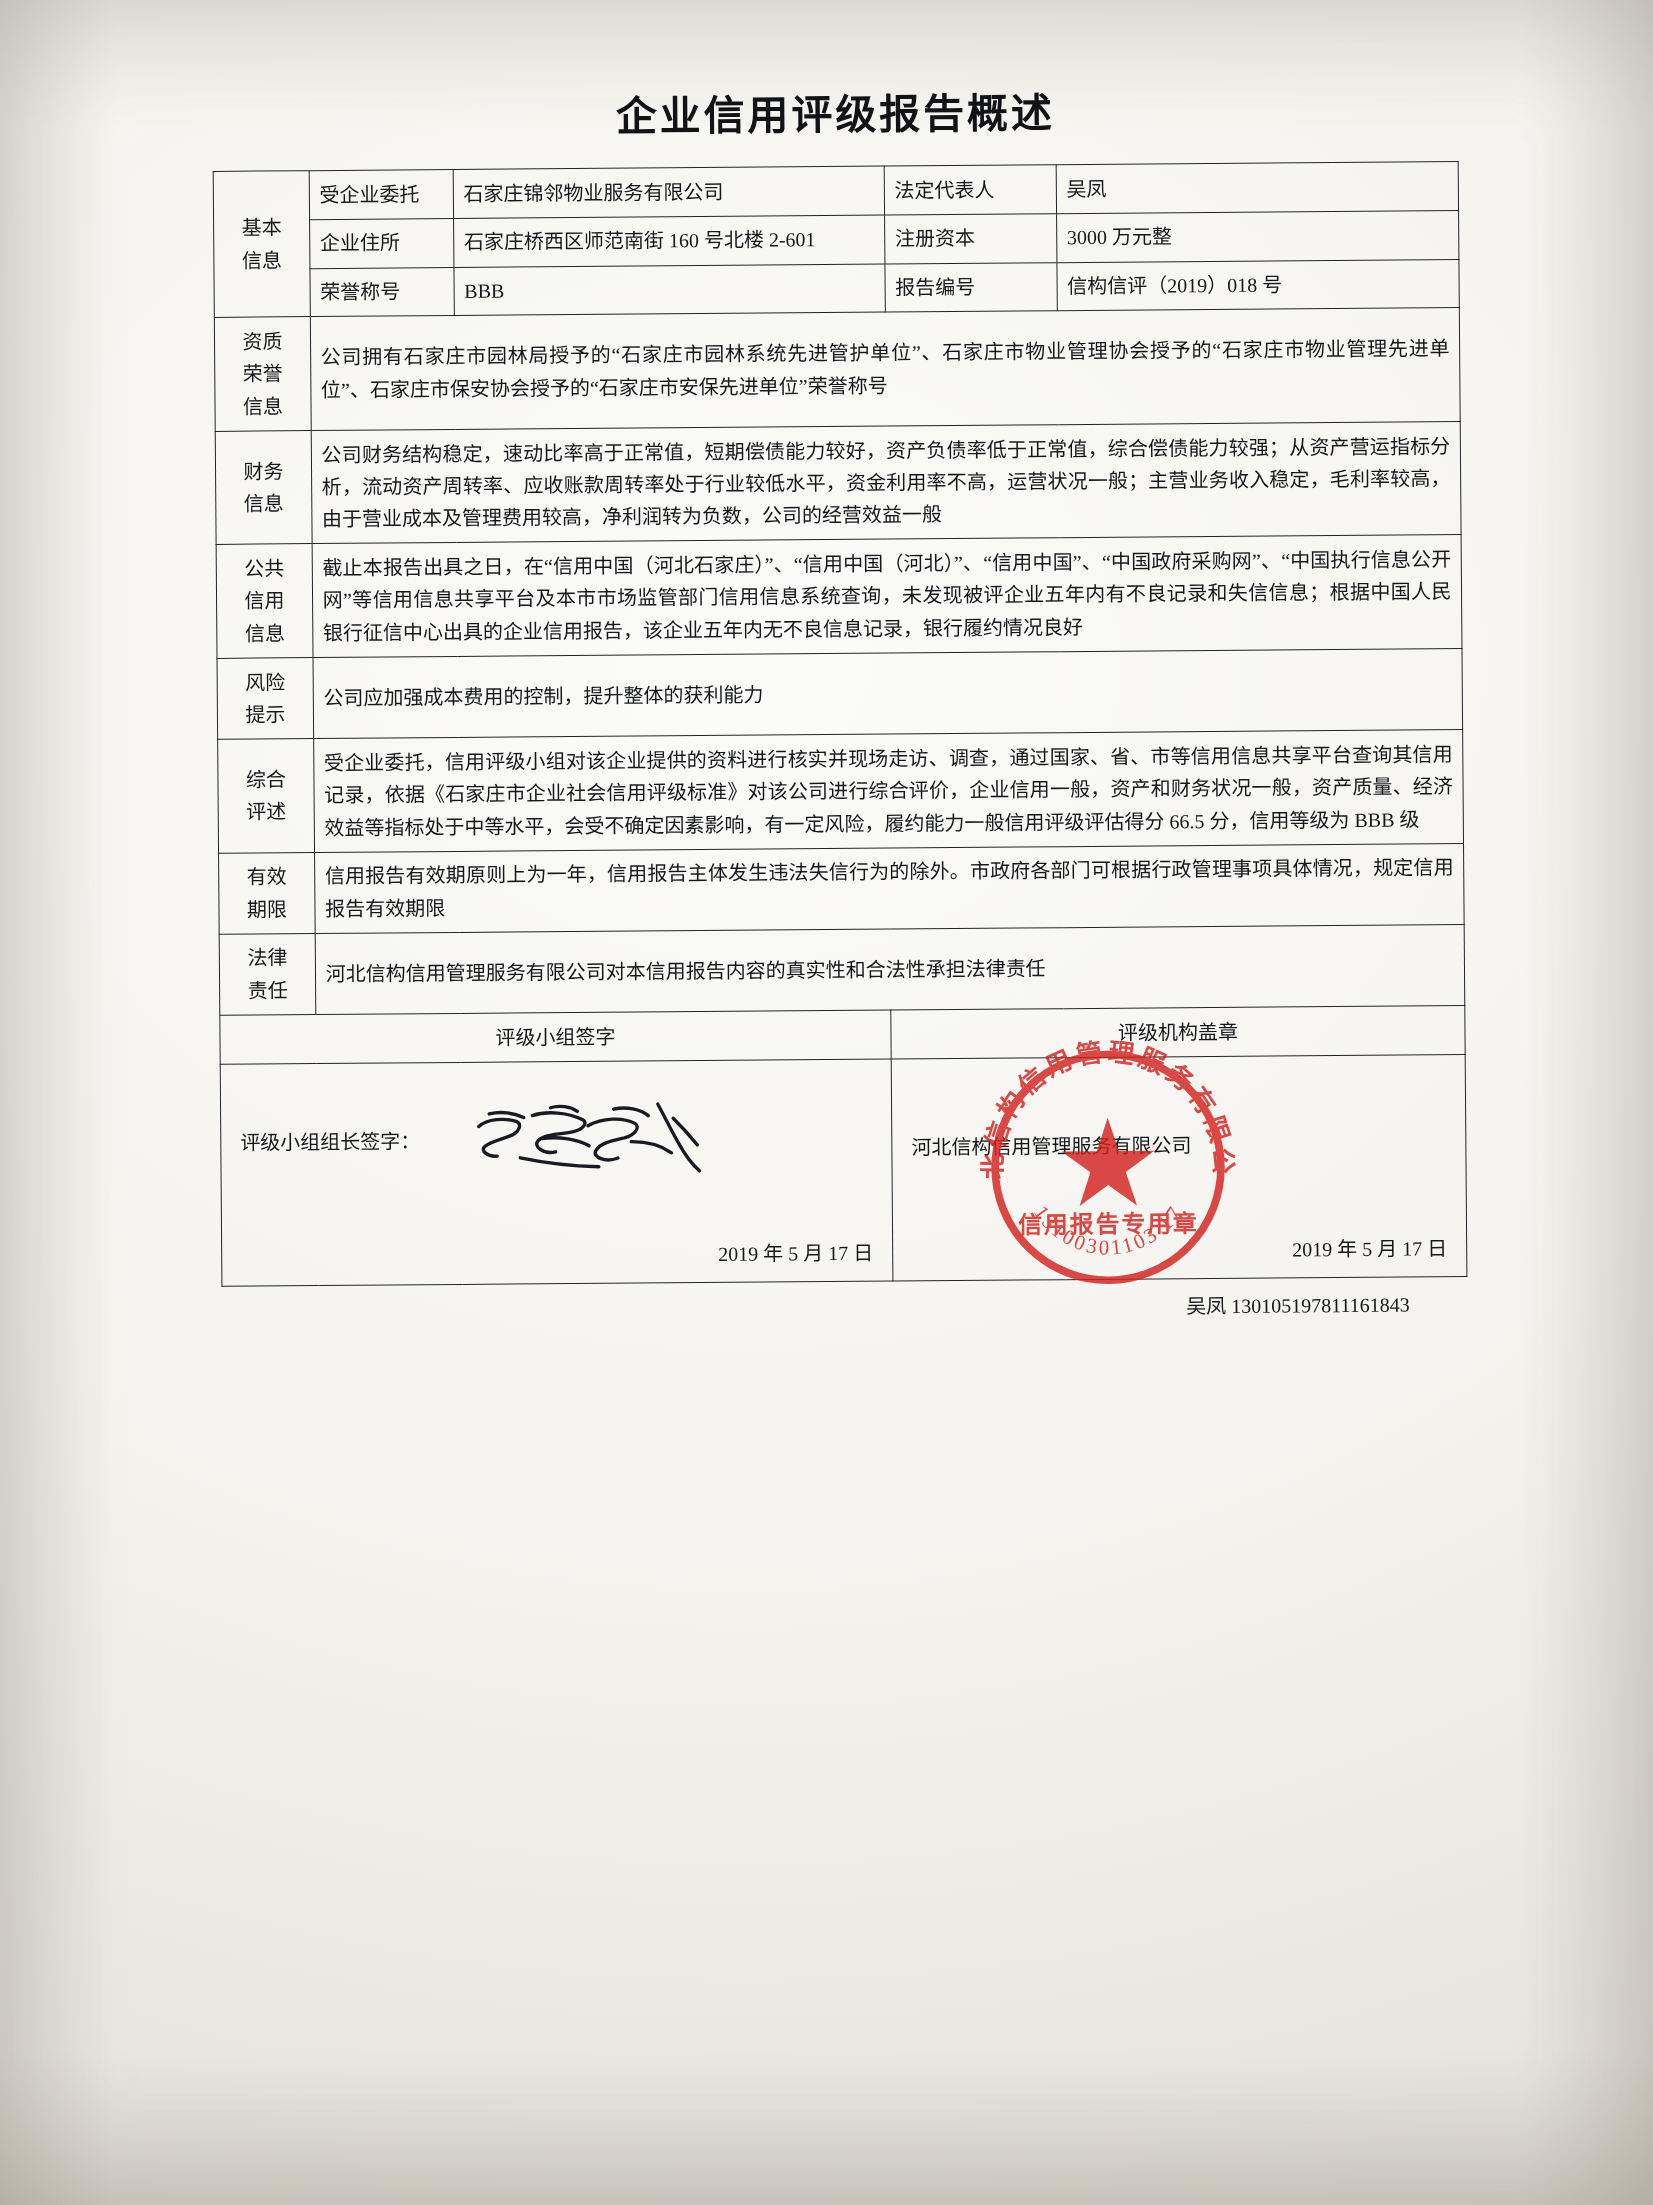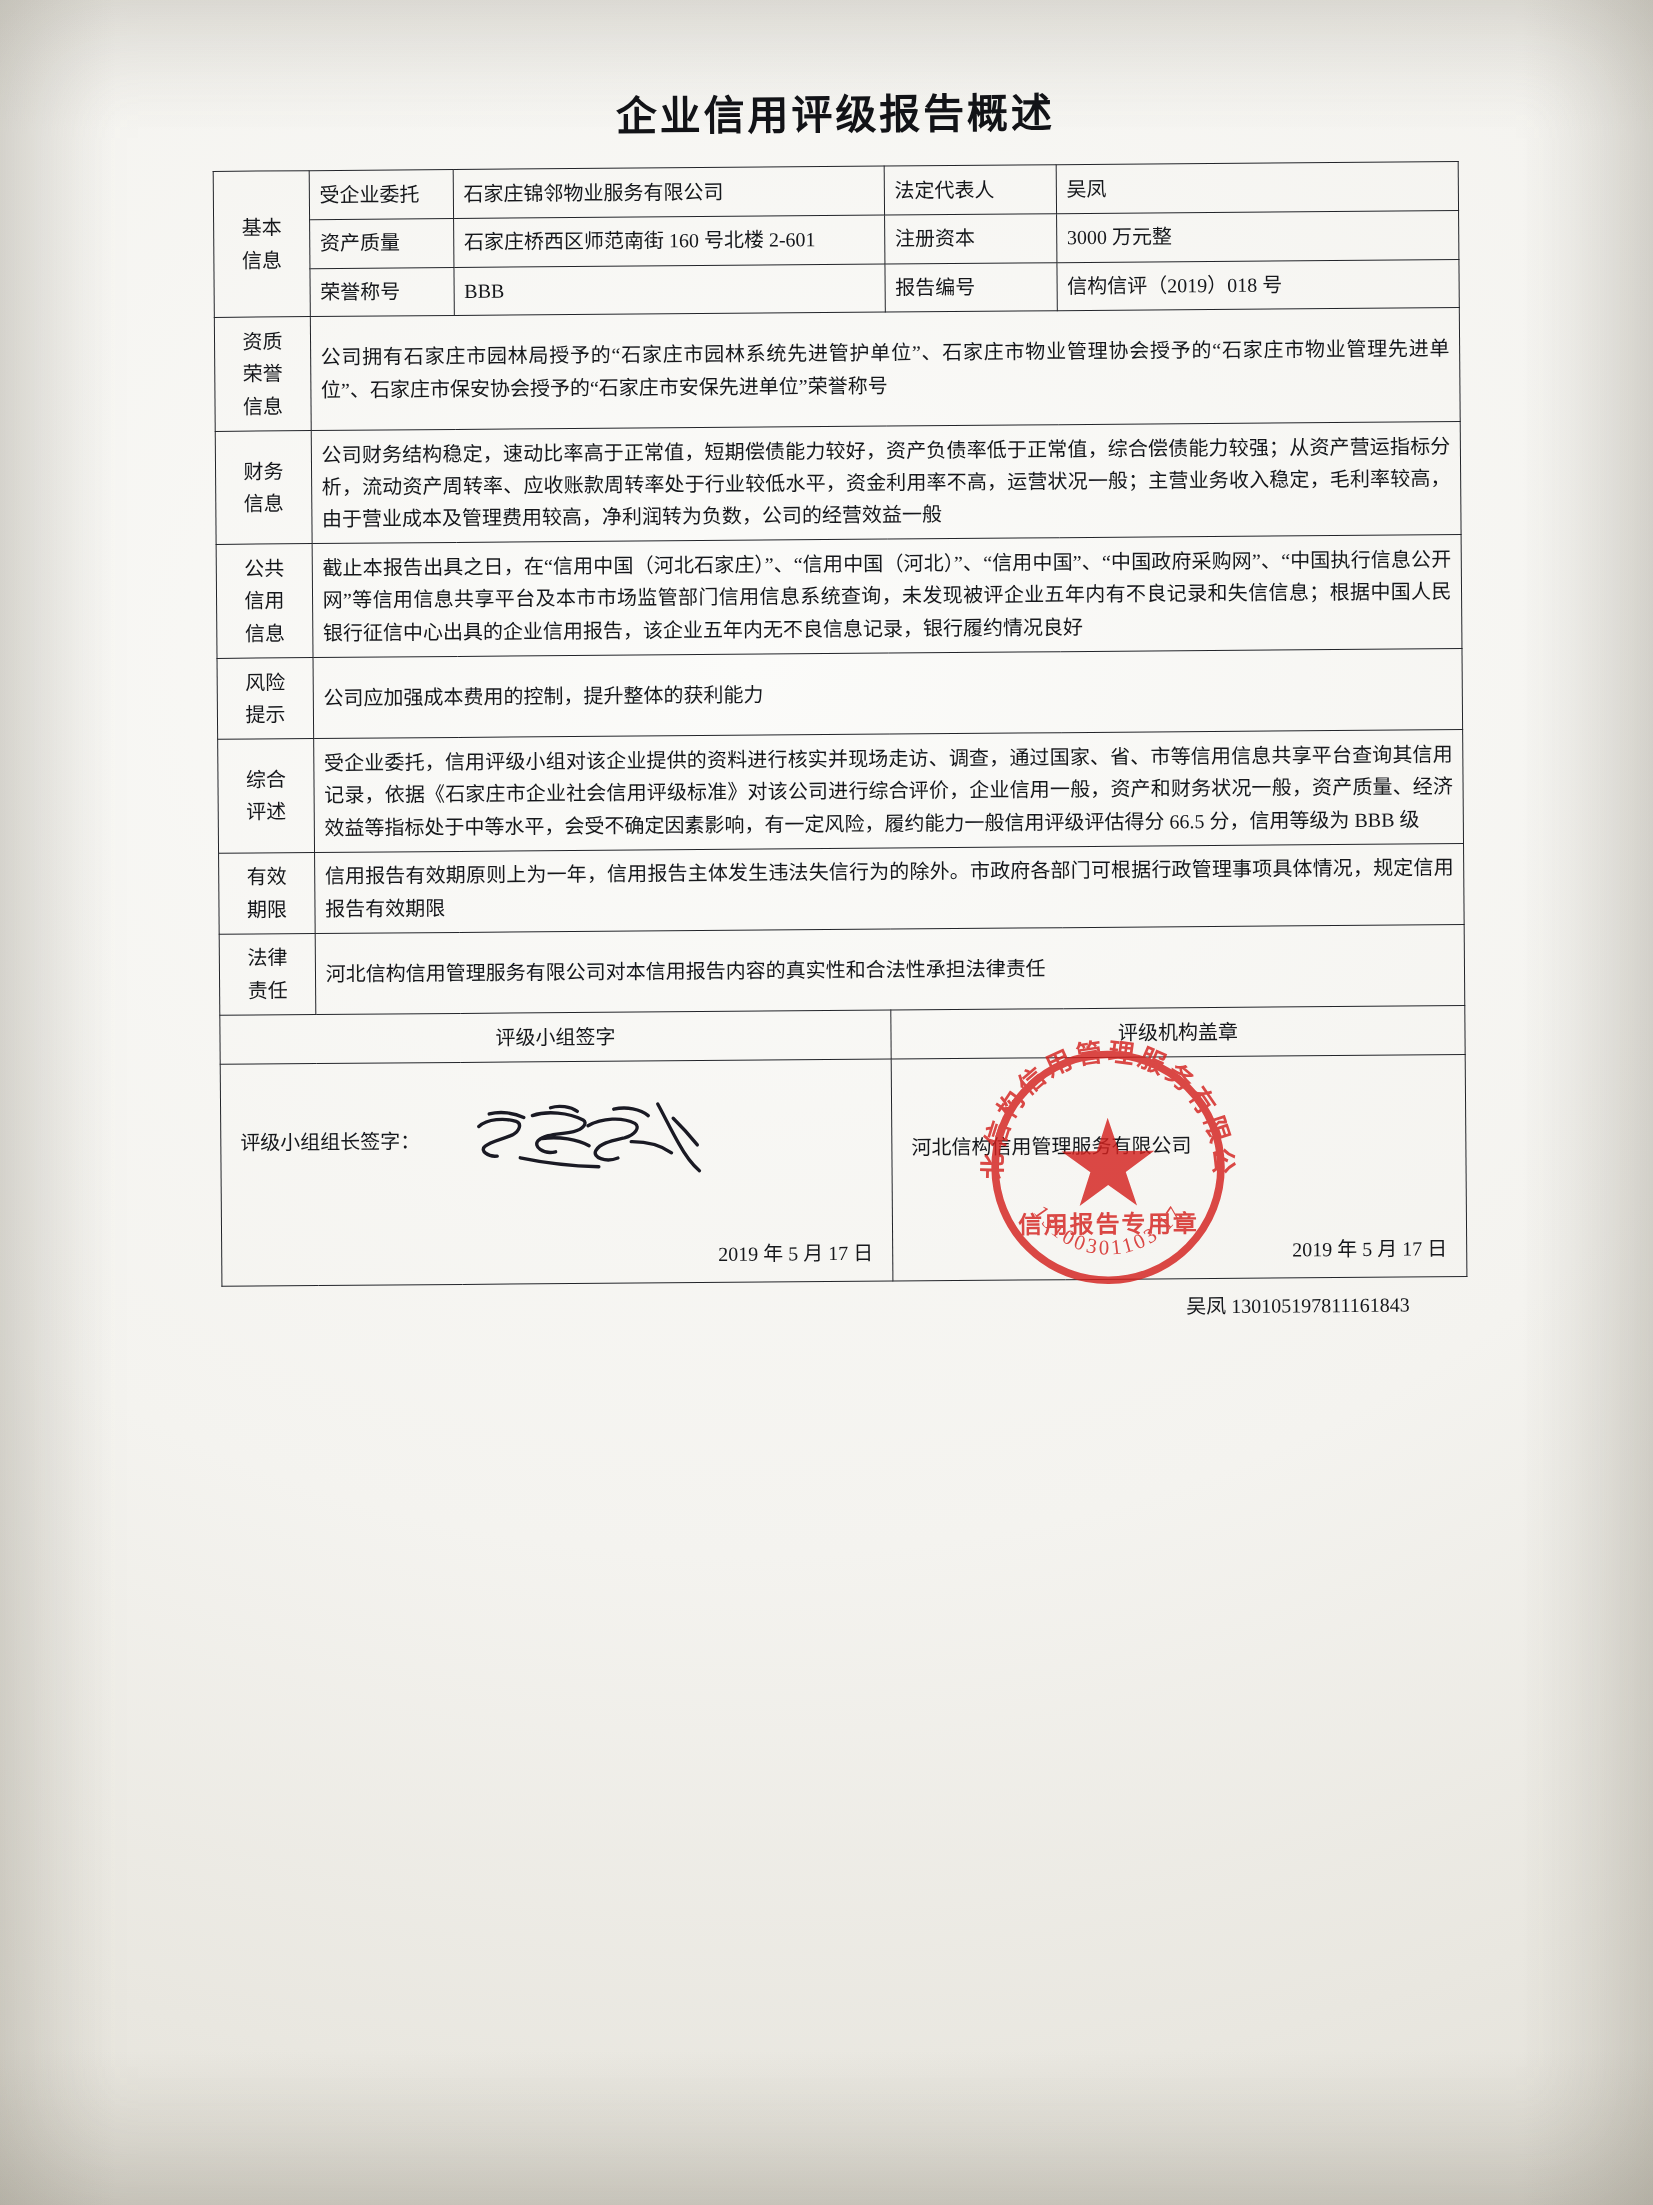--- a/index.html
+++ b/index.html
@@ -175,21 +175,21 @@
     <tbody>
 
       <tr>
         <td class="rowlabel" rowspan="3">基本<br>信息</td>
         <td class="fieldlabel">受企业委托</td>
         <td class="value">石家庄锦邻物业服务有限公司</td>
         <td class="fieldlabel">法定代表人</td>
         <td class="value">吴凤</td>
       </tr>
       <tr>
-        <td class="fieldlabel">资产质量</td>
+        <td class="fieldlabel">企业住所</td>
         <td class="value">石家庄桥西区师范南街 160 号北楼 2-601</td>
         <td class="fieldlabel">注册资本</td>
         <td class="value">3000 万元整</td>
       </tr>
       <tr>
         <td class="fieldlabel">荣誉称号</td>
         <td class="value">BBB</td>
         <td class="fieldlabel">报告编号</td>
         <td class="value nowrapcell">信构信评（2019）018 号</td>
       </tr>

